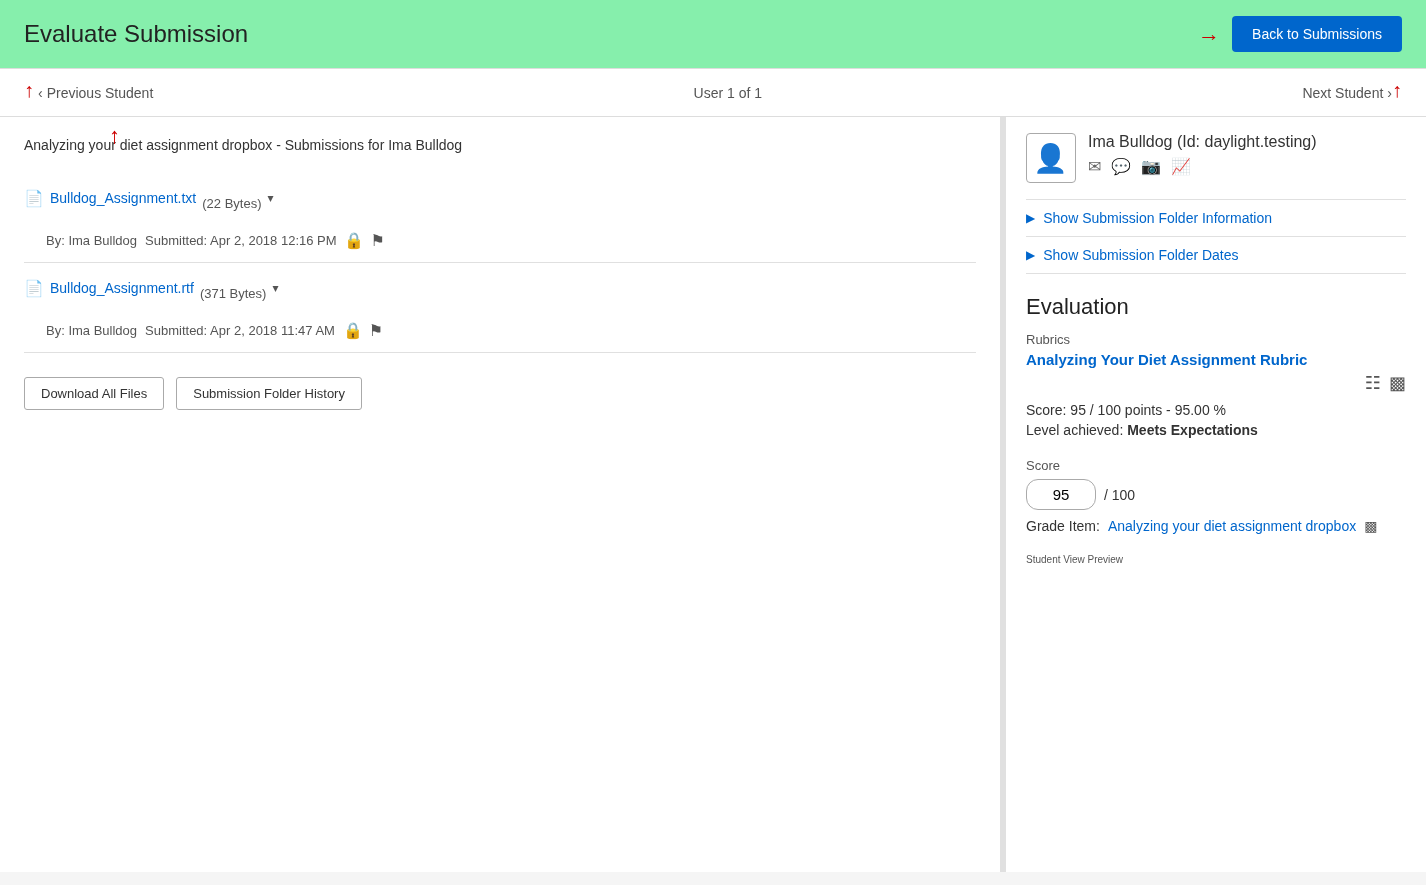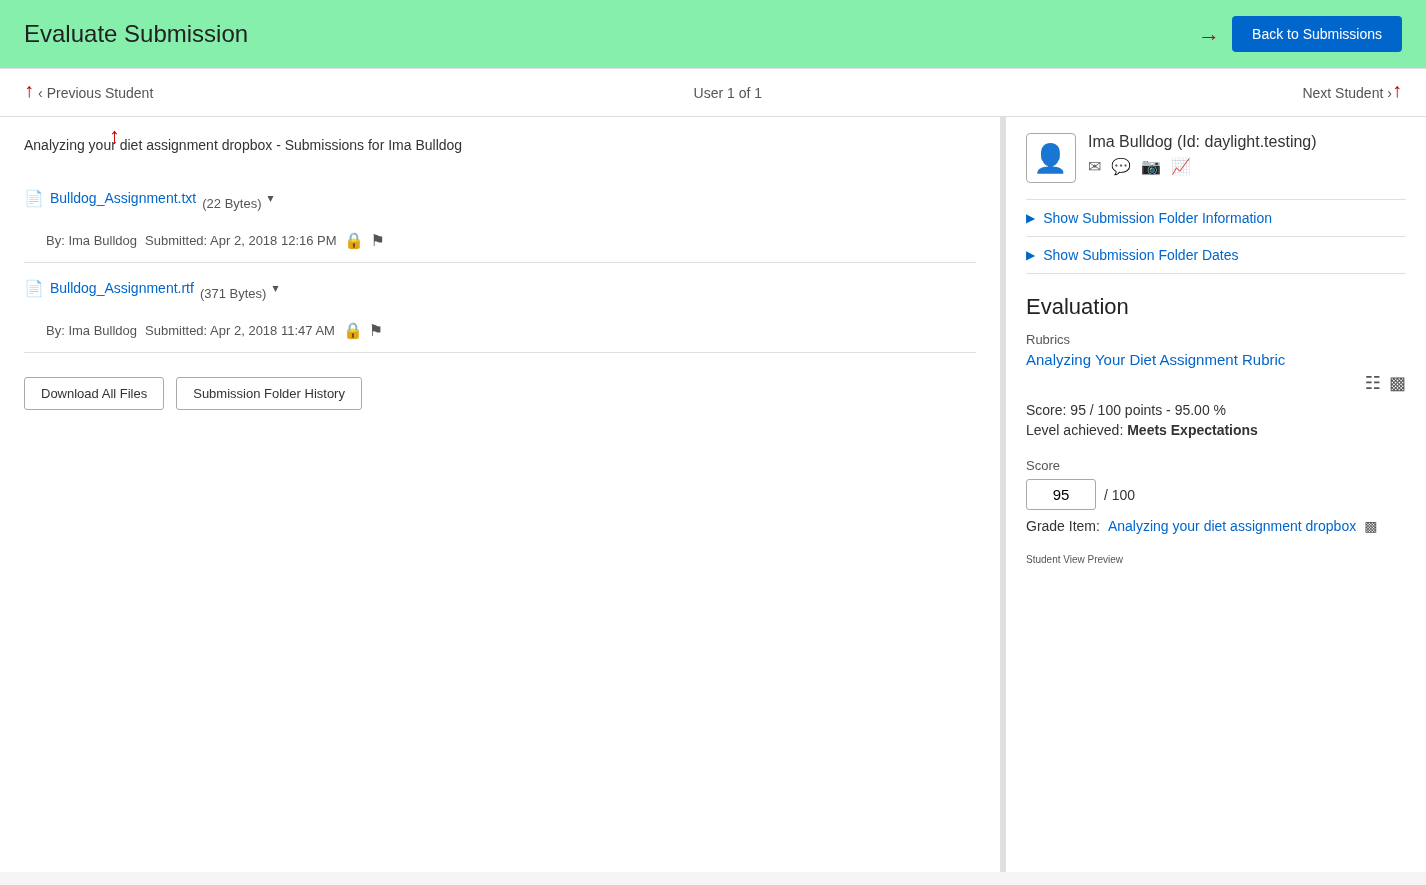--- a/index.html
+++ b/index.html
@@ -236,21 +236,21 @@
 
     .rubrics-label {
       font-size: 13px;
       color: #555;
       margin-bottom: 4px;
     }
 
     .rubric-link {
       color: #0066cc;
       font-size: 15px;
-      font-weight: 400;
+      font-weight: 700;
       text-decoration: none;
     }
 
     .rubric-icons {
       display: flex;
       justify-content: flex-end;
       gap: 8px;
       margin-top: 4px;
     }
 
@@ -287,21 +287,21 @@
     }
 
     .score-input-row {
       display: flex;
       align-items: center;
       gap: 8px;
     }
 
     .score-input {
       border: 1px solid #aaa;
-      border-radius: 3px;
+      border-radius: 12px;
       padding: 6px 10px;
       font-size: 15px;
       width: 70px;
       text-align: center;
     }
 
     .score-max {
       font-size: 14px;
       color: #333;
     }

